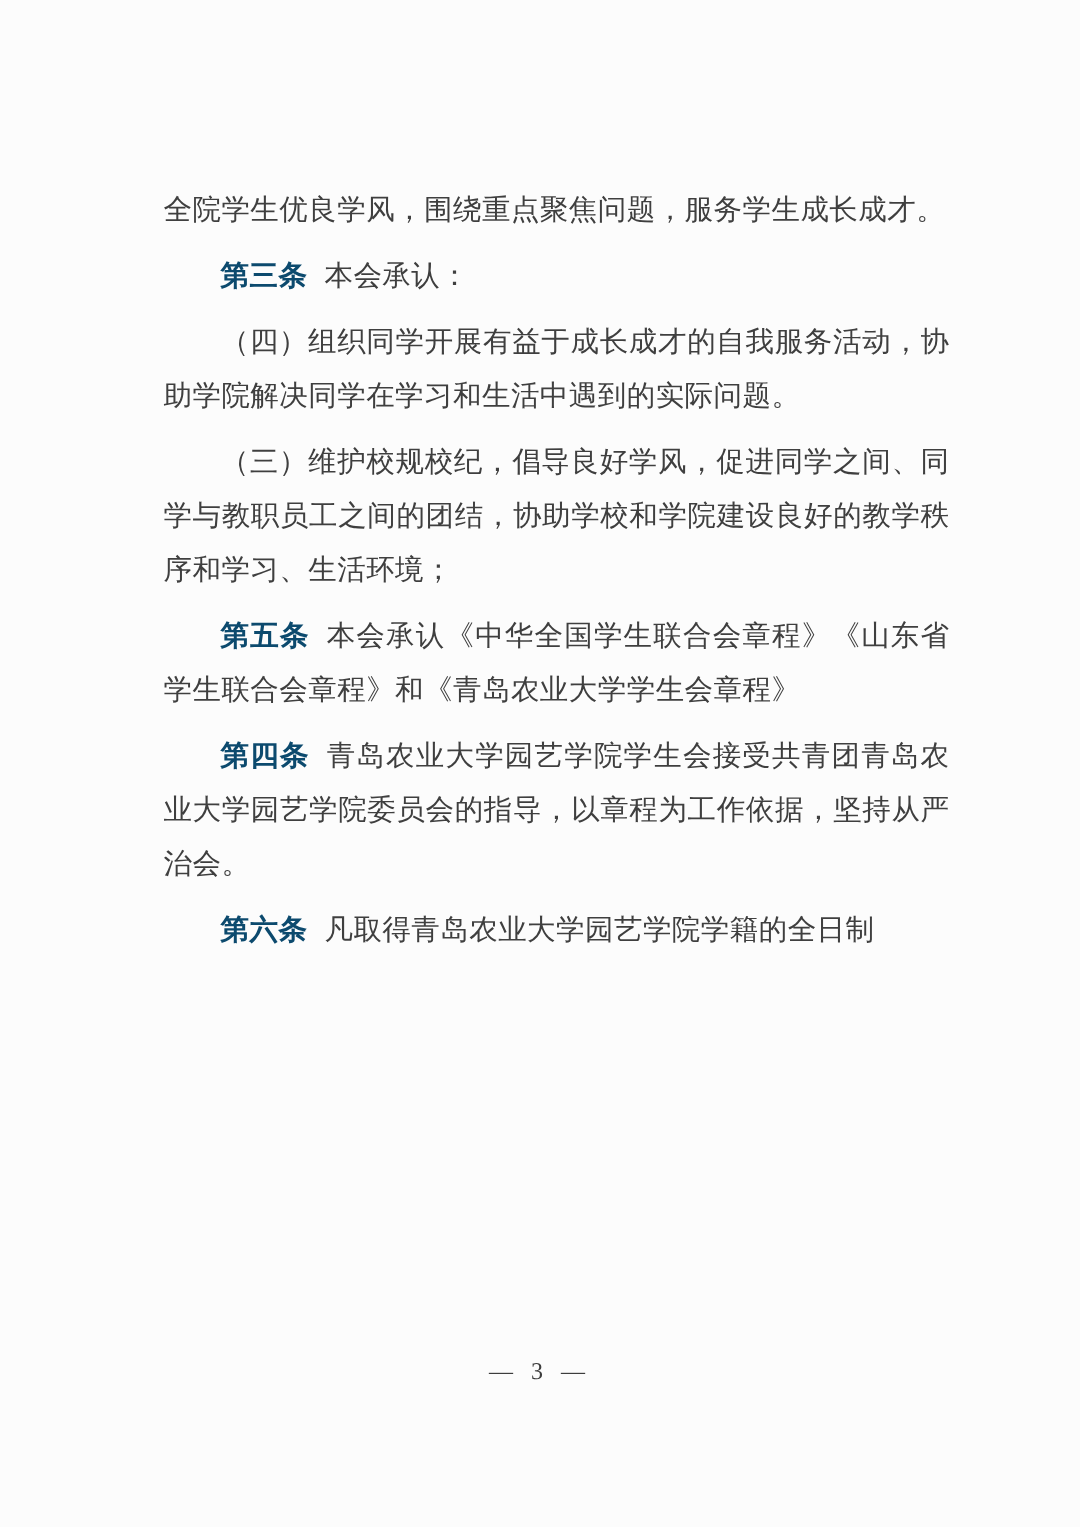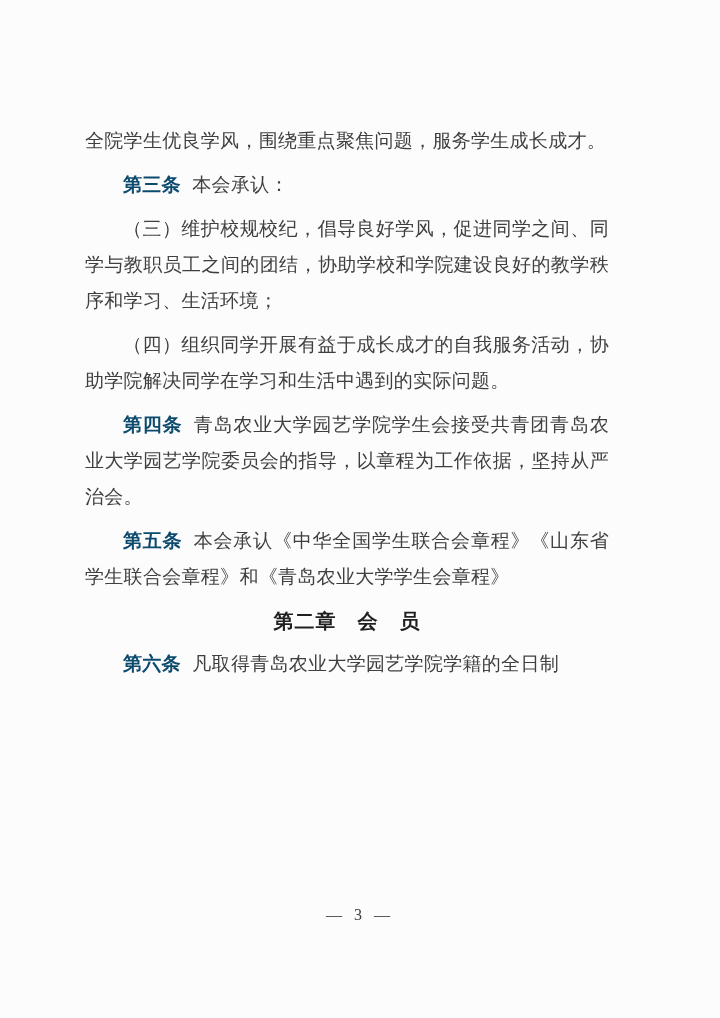--- a/index.html
+++ b/index.html
@@ -10,21 +10,21 @@
     position: relative;
     width: 720px;
     height: 1018px;
     background: #fcfcfc;
     overflow: hidden;
     font-family: "Liberation Serif", serif;
   }
   .content {
     position: absolute;
     top: 123px;
-    left: 85px;
+    left: 109px;
     width: 524px;
     color: #3f3f3f;
     font-size: 19px;
     line-height: 36px;
     text-align: justify;
     text-justify: inter-ideograph;
     letter-spacing: 0.3px;
   }
   .para {
     margin: 0 0 8px 0;
@@ -67,28 +67,27 @@
 
 <div class="page">
   <div class="content">
 
     <p class="para no-indent"><span>全院学生优良学风，围绕重点聚焦问题，服务学生成长成才。</span></p>
 
     <p class="para"><b class="lead">第三条</b><span>本会承认：</span></p>
 
 
 
+    <p class="para"><span>（四）组织同学开展有益于成长成才的自我服务活动，协助学院解决同学在学习和生活中遇到的实际问题。</span></p>
+
     <p class="para"><span>（三）维护校规校纪，倡导良好学风，促进同学之间、同学与教职员工之间的团结，协助学校和学院建设良好的教学秩序和学习、生活环境；</span></p>
 
-    <p class="para"><span>（四）组织同学开展有益于成长成才的自我服务活动，协助学院解决同学在学习和生活中遇到的实际问题。</span></p>
+    <p class="para"><b class="lead">第五条</b><span>本会承认《中华全国学生联合会章程》《山东省学生联合会章程》和《青岛农业大学学生会章程》</span></p>
 
     <p class="para"><b class="lead">第四条</b><span>青岛农业大学园艺学院学生会接受共青团青岛农业大学园艺学院委员会的指导，以章程为工作依据，坚持从严治会。</span></p>
 
-    <p class="para"><b class="lead">第五条</b><span>本会承认《中华全国学生联合会章程》《山东省学生联合会章程》和《青岛农业大学学生会章程》</span></p>
-
-    <h2 class="chapter-heading">第二章　会　员</h2>
 
     <p class="para"><b class="lead">第六条</b><span>凡取得青岛农业大学园艺学院学籍的全日制</span></p>
 
   </div>
 
   <div class="page-number">— 3 —</div>
 </div>
 
 </body></html>

